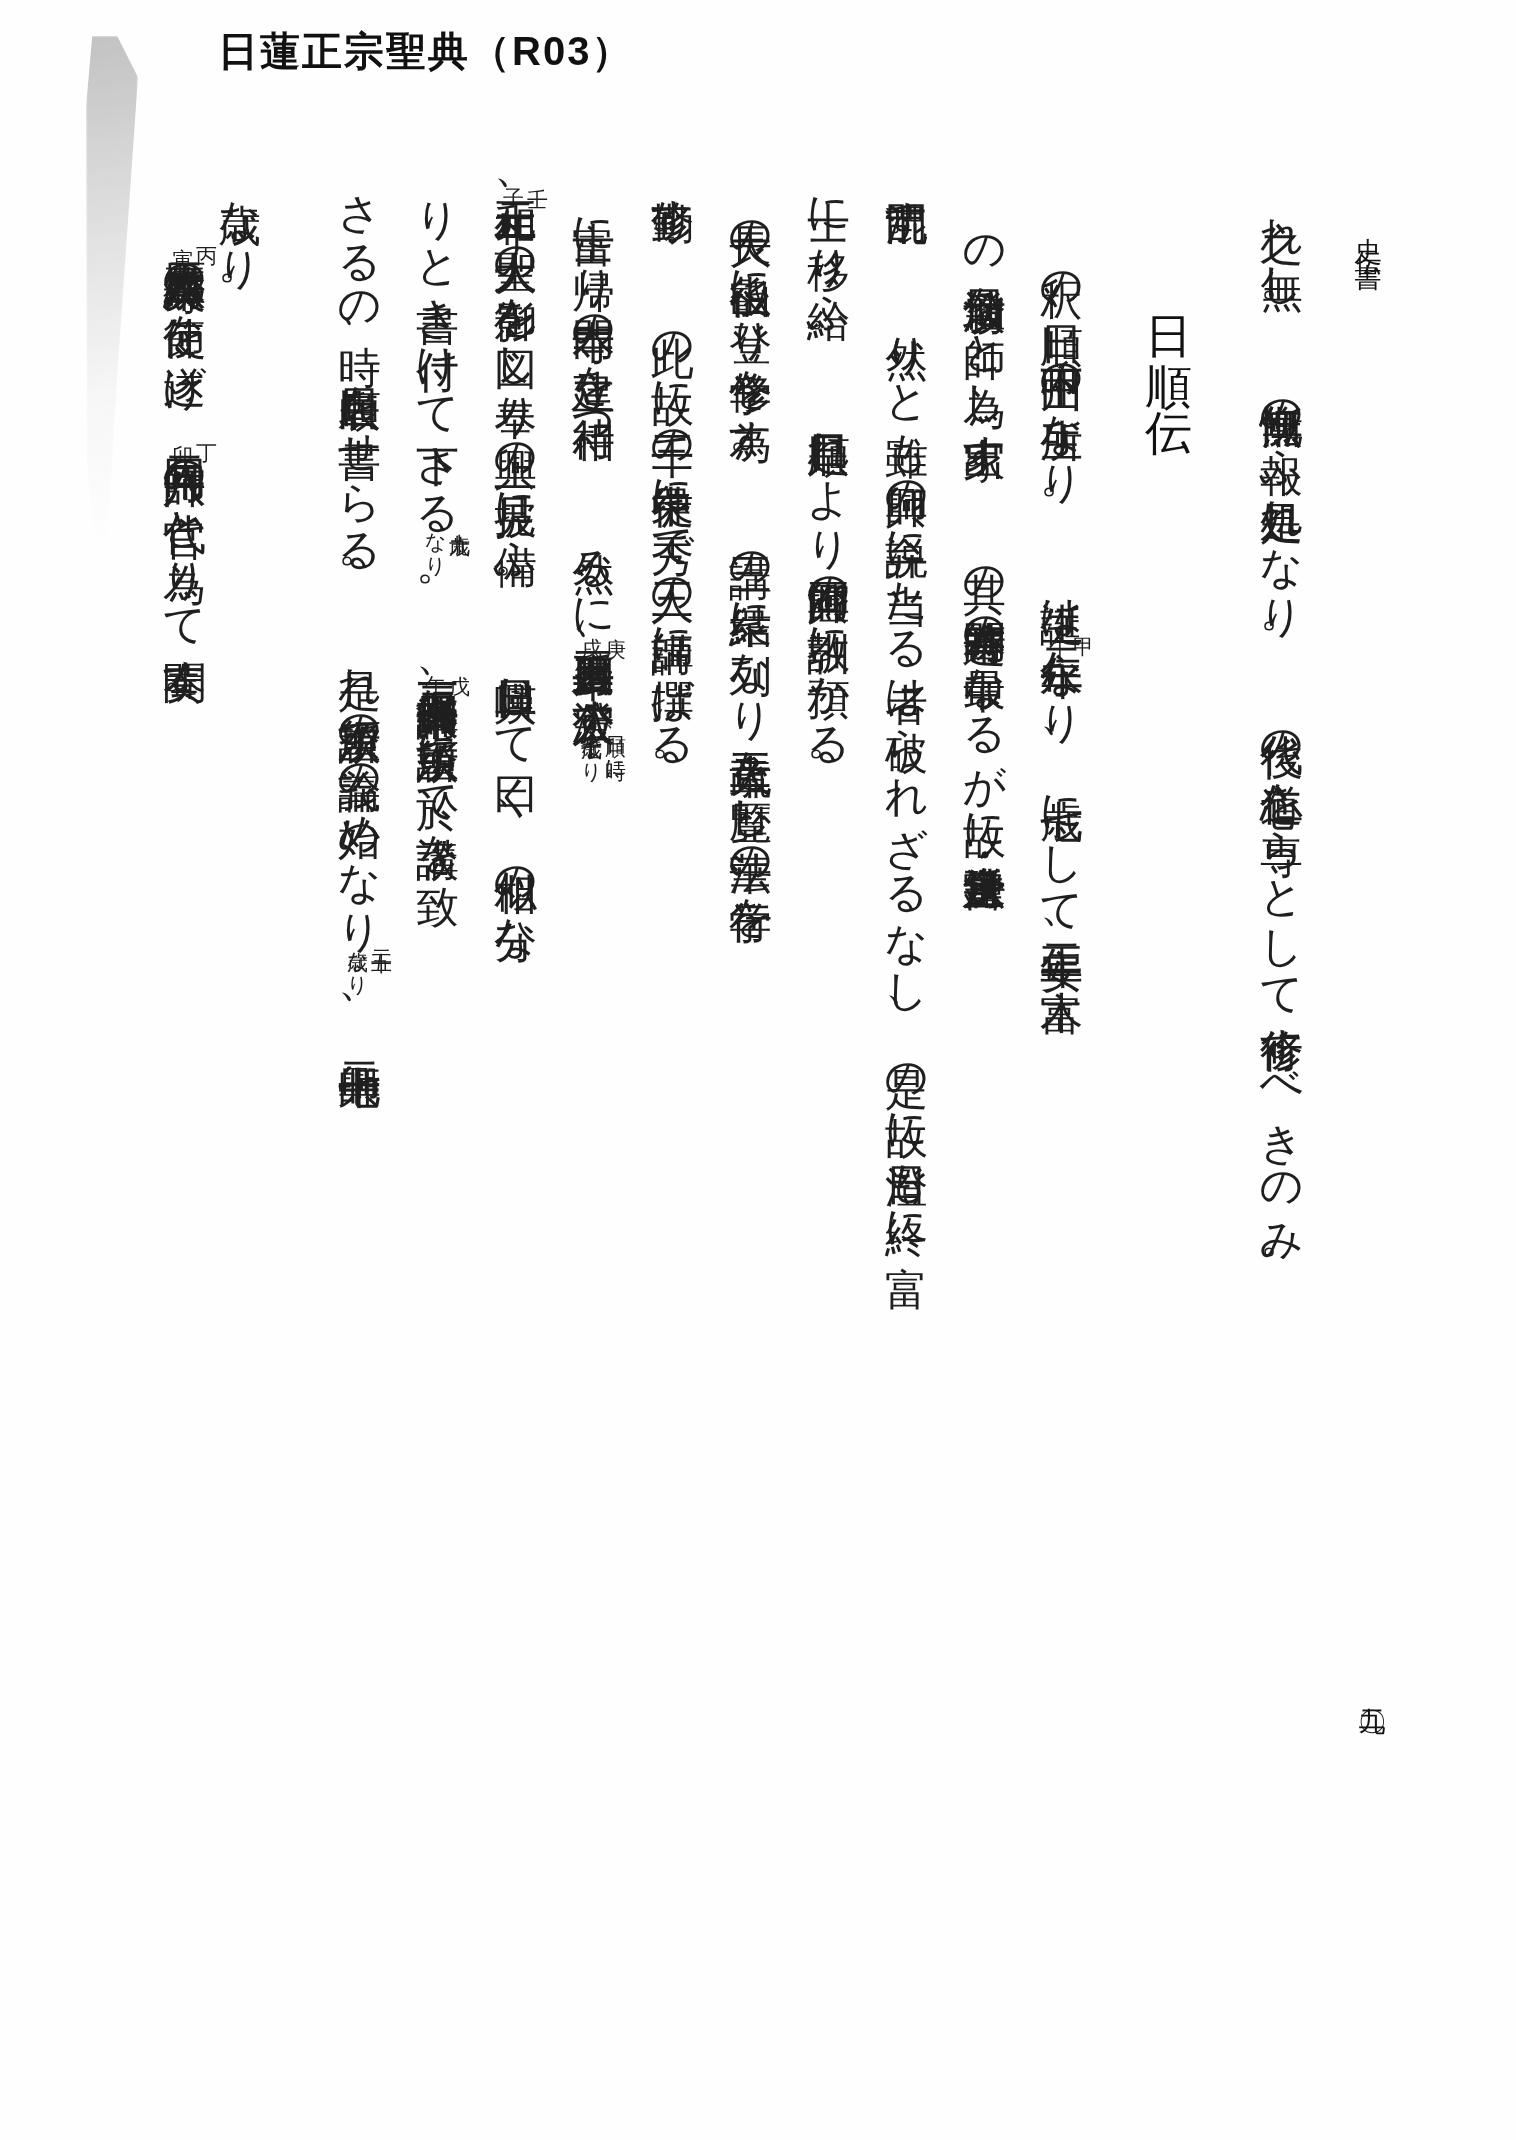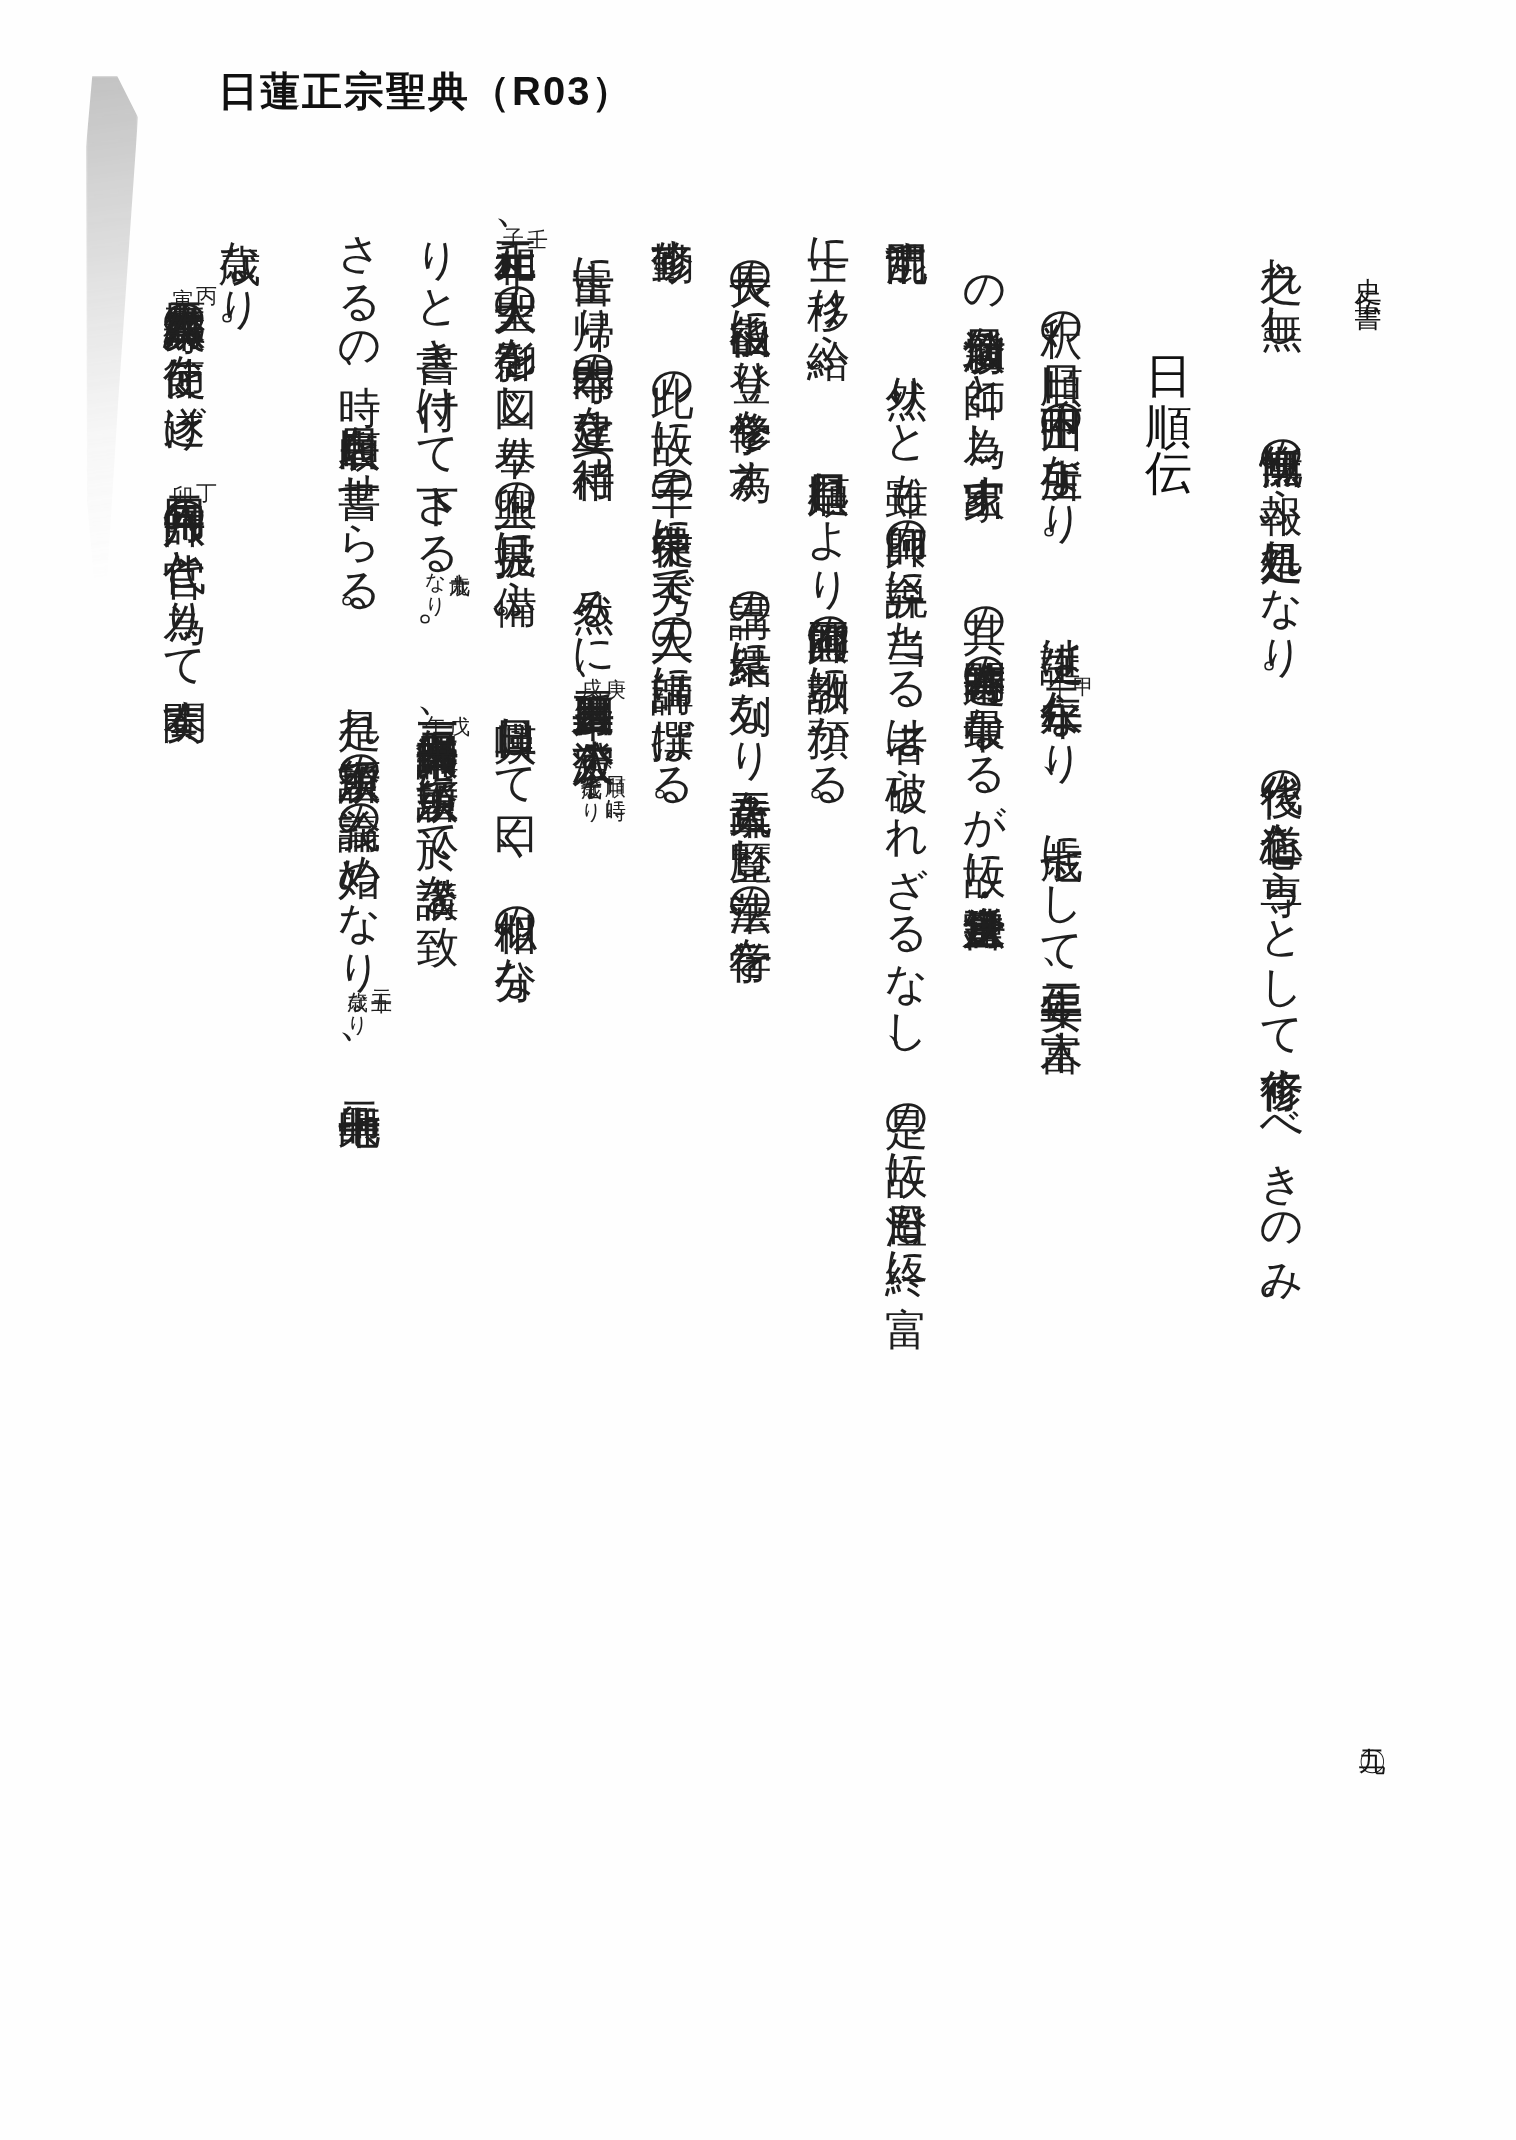--- a/index.html
+++ b/index.html
@@ -2,21 +2,21 @@
 <html lang="ja"><head>
 <meta charset="utf-8">
 <style>
   html,body{margin:0;padding:0;}
   body{
     width:1516px;height:2140px;position:relative;
     background:#fefefe;color:#1f1f1f;
     font-family:"Liberation Serif","DejaVu Serif",serif;
     overflow:hidden;
   }
-  .page{position:absolute;inset:0;margin-top:40px;}
+  .page{position:absolute;inset:0;}
 
   
   .top-header{
     position:absolute;left:218px;top:24px;
     font-family:"Liberation Sans","DejaVu Sans",sans-serif;
     font-weight:bold;font-size:40px;letter-spacing:2px;color:#111;
     white-space:nowrap;
   }
 
   

